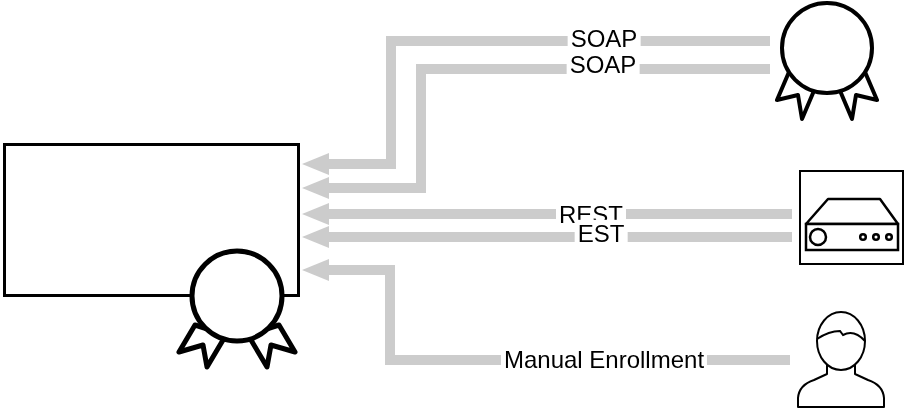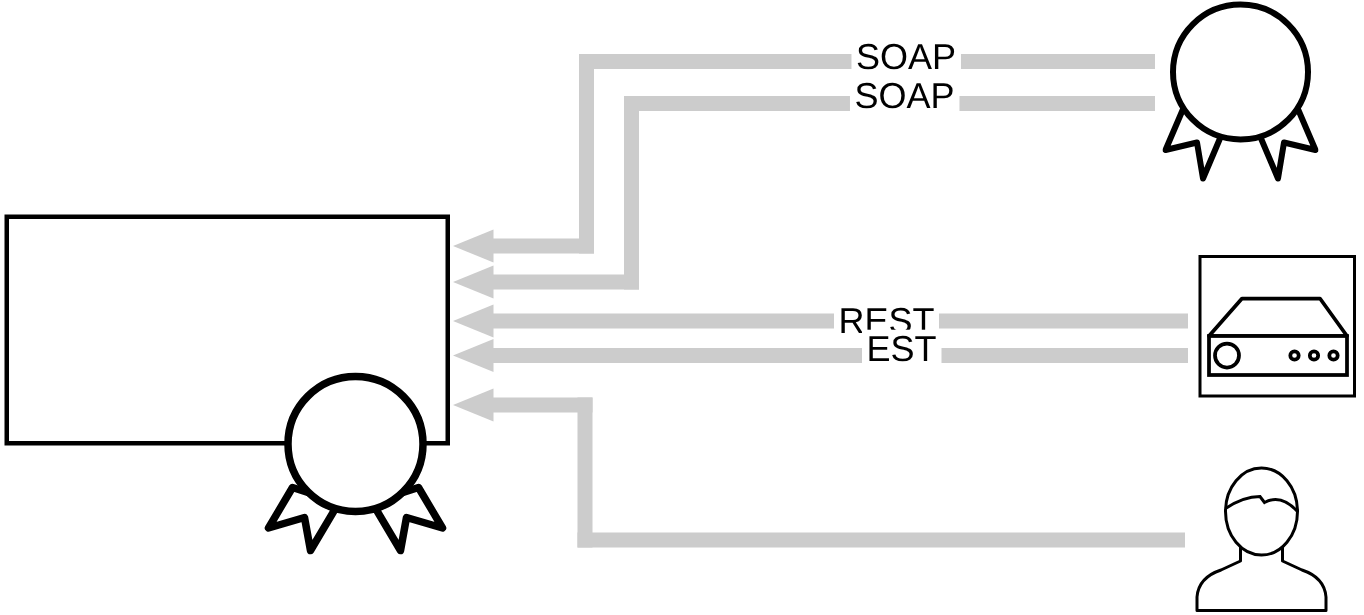--- a/index.html
+++ b/index.html
@@ -69,20 +69,21 @@
   <div class="arrow a1"></div>
   <div class="arrow a2"></div>
   <div class="arrow a3"></div>
   <div class="arrow a4"></div>
   <div class="arrow a5"></div>
 
   <div class="lbl lbl-soap">SOAP</div>
   <div class="lbl lbl-rest">SOAP</div>
   <div class="lbl lbl-acme">REST</div>
   <div class="lbl lbl-est">EST</div>
+  <div class="lbl lbl-man">Manual Enrollment</div>
 
   <svg class="icon ic-seal" width="135" height="125" viewBox="0 0 135 125">
     <path d="M 25 80 L 9 107 L 33 100 L 37 122 L 56 90 Z" fill="#fff" stroke="#000" stroke-width="5" stroke-linejoin="round"></path>
     <path d="M 109 80 L 125 107 L 101 100 L 97 122 L 78 90 Z" fill="#fff" stroke="#000" stroke-width="5" stroke-linejoin="round"></path>
     <circle cx="67" cy="51" r="45" fill="#fff" stroke="#000" stroke-width="5"></circle>
   </svg>
 
   <svg class="icon ic-ribbon" width="104" height="122" viewBox="0 0 104 122">
     <path d="M 14 72 L 2 100 L 23 95 L 27 119 L 41 86 Z" fill="#fff" stroke="#000" stroke-width="4" stroke-linejoin="round"></path>
     <path d="M 90 72 L 102 100 L 81 95 L 77 119 L 63 86 Z" fill="#fff" stroke="#000" stroke-width="4" stroke-linejoin="round"></path>

